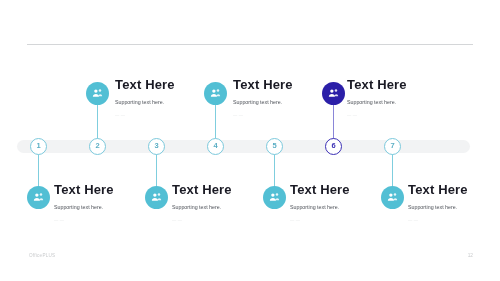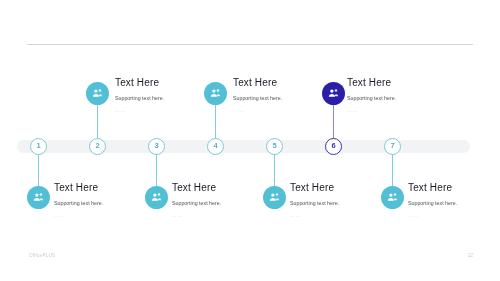--- a/index.html
+++ b/index.html
@@ -83,22 +83,22 @@
     align-items: center;
     justify-content: center;
   }
   .bubble.navy { background: #2b1fa8; }
   .bubble svg { width: 13px; height: 13px; display: block; }
 
   
   .block { position: absolute; z-index: 2; }
 
   .b-title {
-    font-size: 10px;
-    font-weight: normal;
+    font-size: 13px;
+    font-weight: bold;
     color: #1a1a24;
     letter-spacing: 0.15px;
     white-space: nowrap;
     margin-bottom: 7px;
   }
   .b-sub {
     font-size: 5.3px;
     color: #4d5158;
     white-space: nowrap;
     margin-bottom: 7px;

